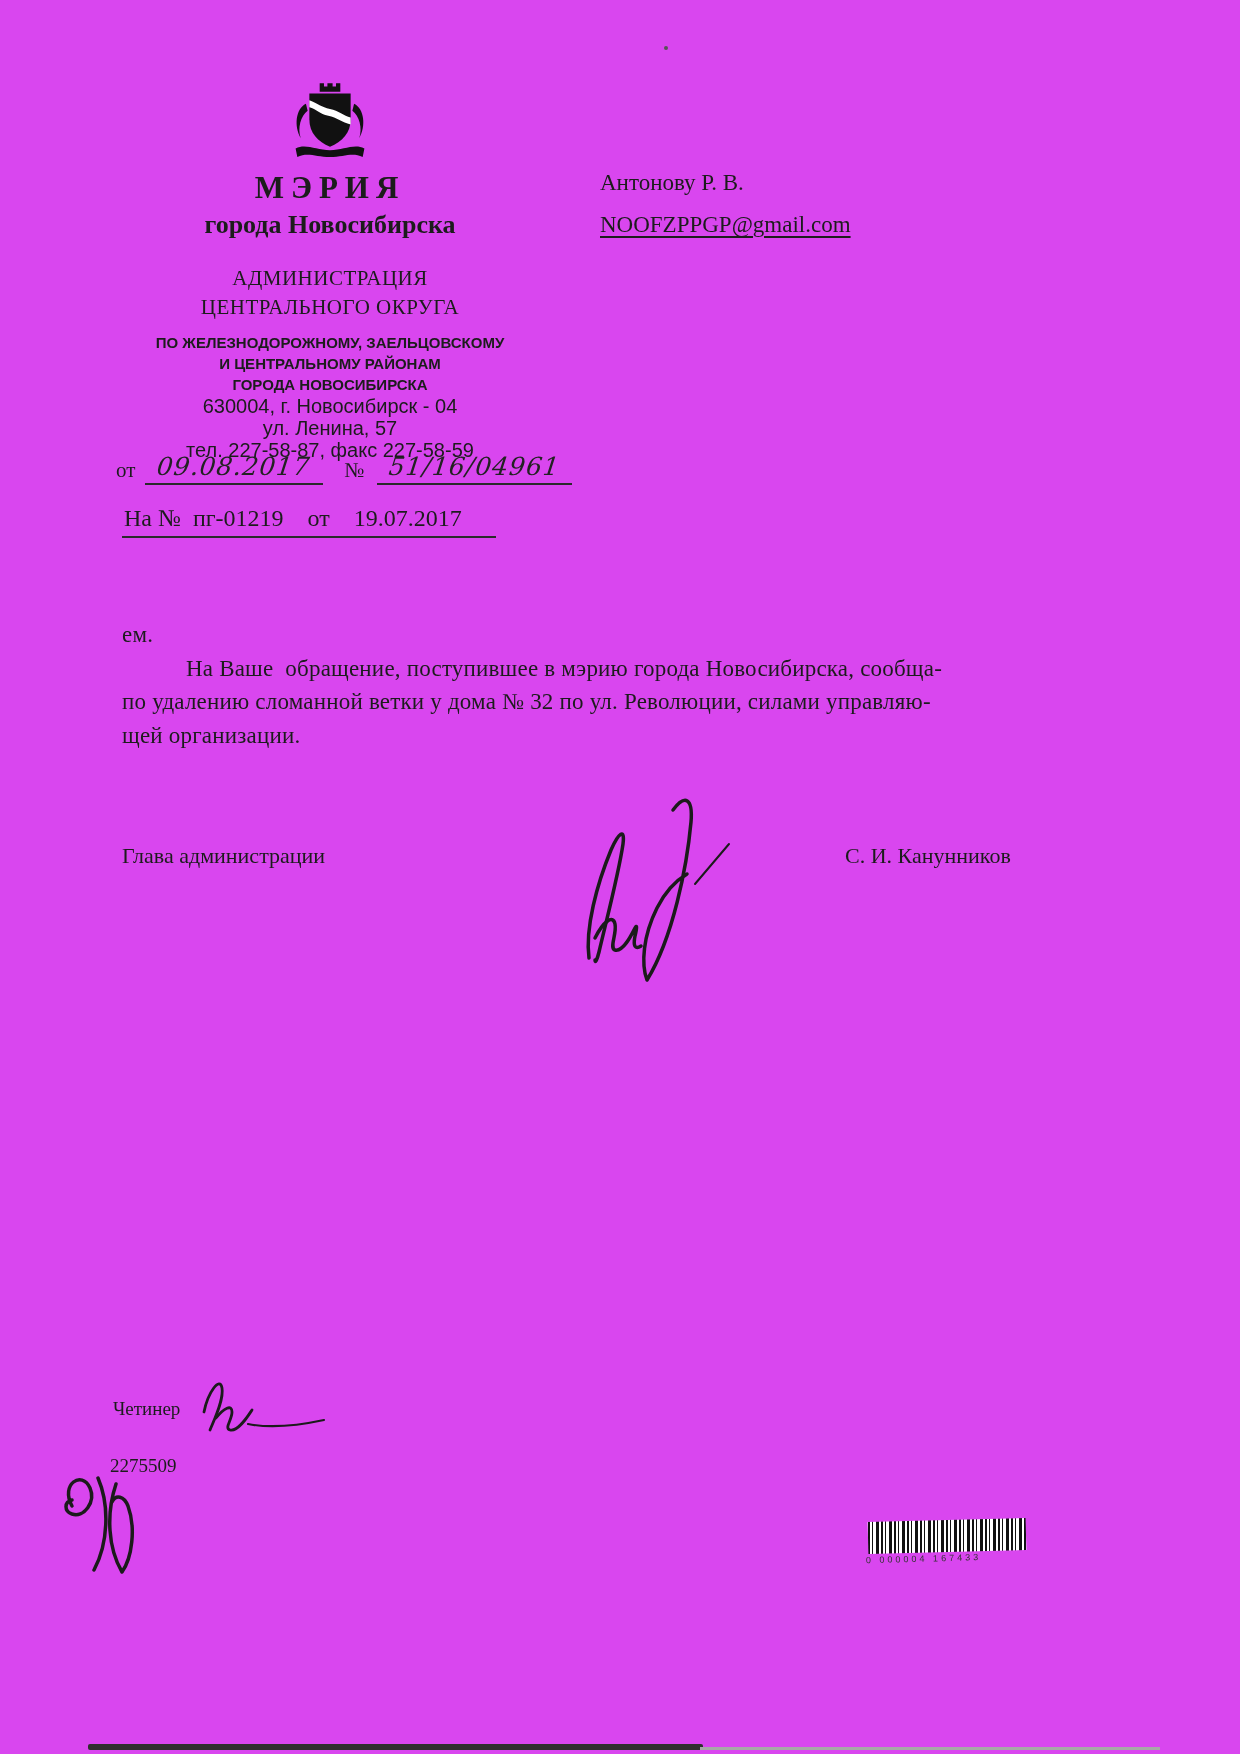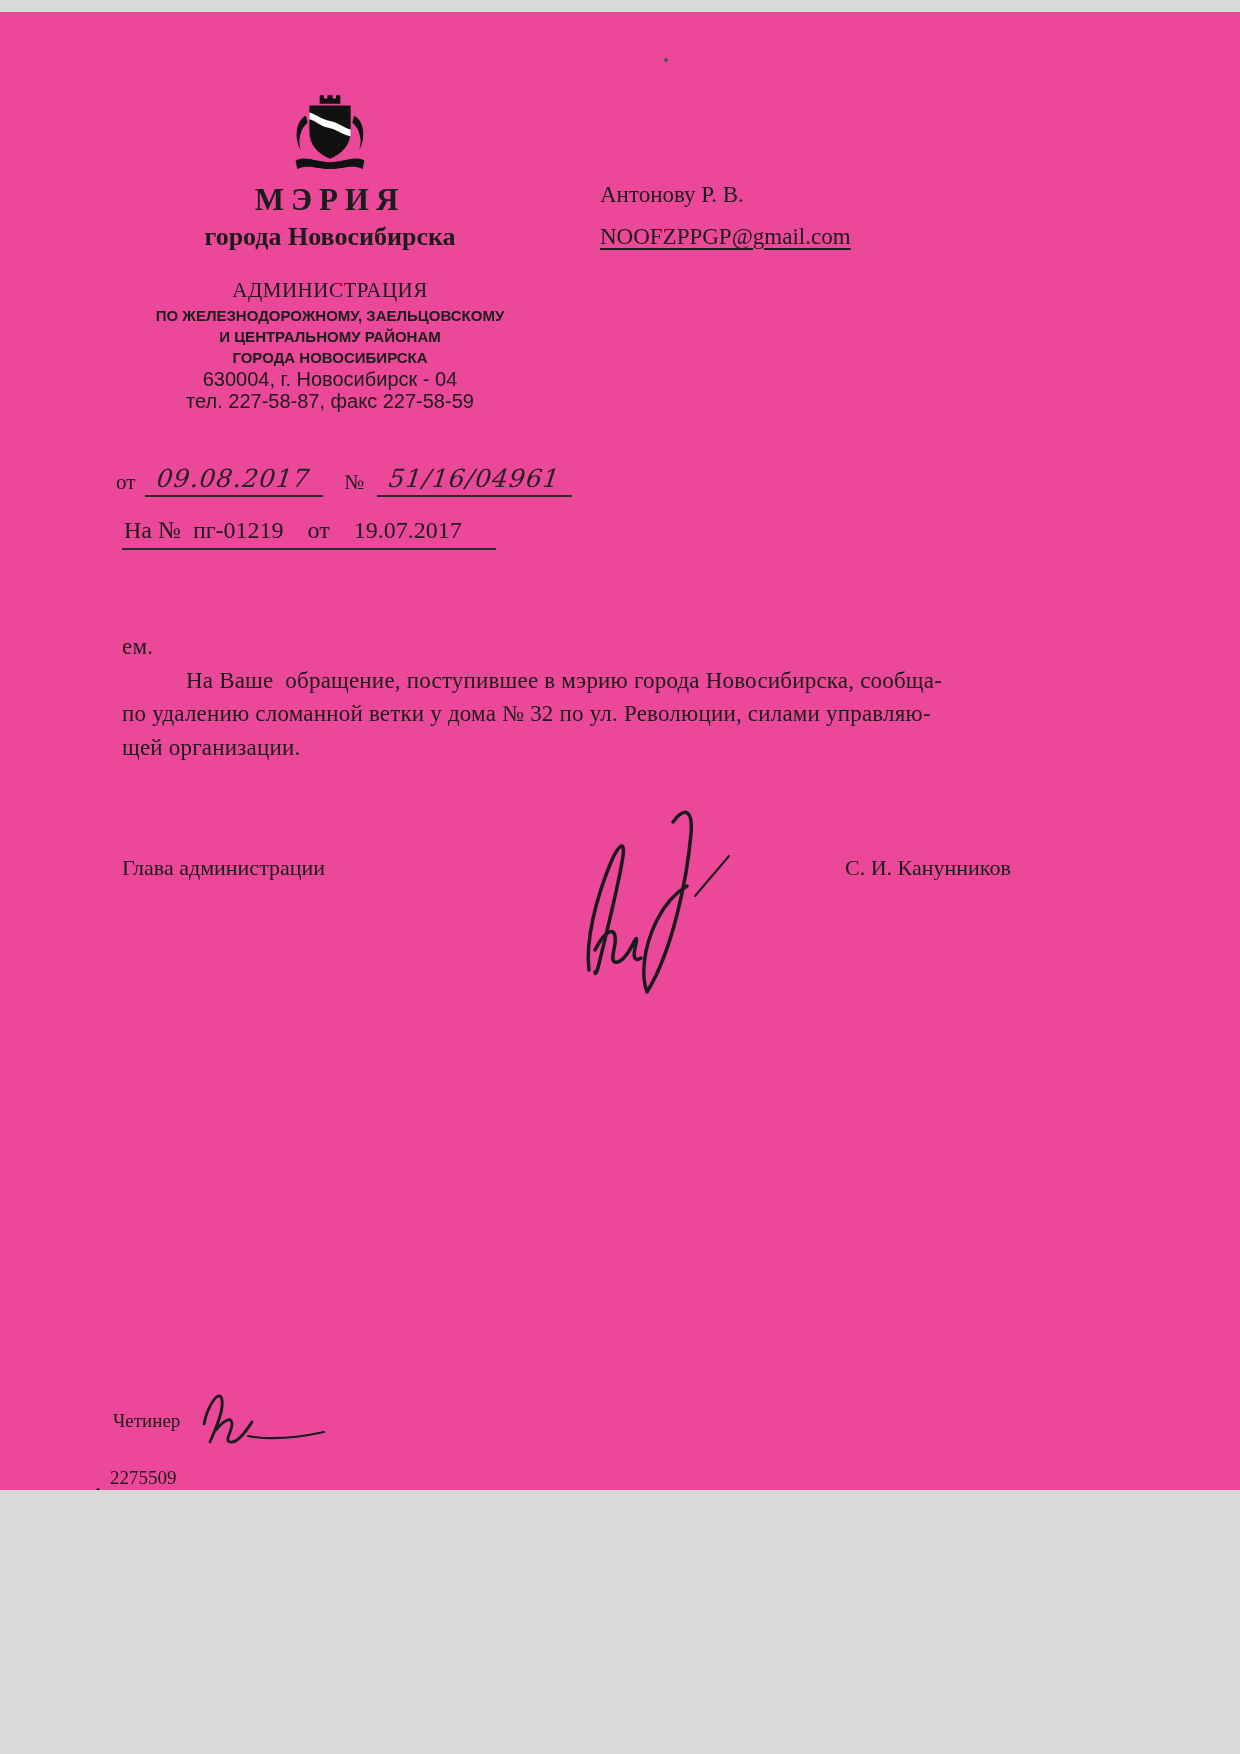--- a/index.html
+++ b/index.html
@@ -1,18 +1,18 @@
 <!DOCTYPE html>
 <html><head>
 <meta charset="utf-8">
 <style>
   html,body { margin:0; padding:0; background:#d9d9d9; }
   .page {
-    position:relative; width:1240px; height:1478px; margin:12px auto;
-    background:#ec4899; overflow:hidden;
+    position:relative; width:1240px; height:1754px; margin:0 auto;
+    background:#d946ef; overflow:hidden;
     font-family:"Liberation Serif", serif; color:#1c1c1c;
   }
   
   .letterhead { position:absolute; left:110px; top:78px; width:440px; text-align:center; }
   .emblem-wrap { width:90px; height:86px; margin:0 auto 6px auto; }
   .org1 { font-size:31px; font-weight:bold; letter-spacing:7px; margin-bottom:4px; }
   .org2 { font-size:26px; font-weight:bold; margin-bottom:24px; }
   .dept { font-size:21px; font-weight:normal; line-height:29px; letter-spacing:0.5px; }
   .dept-last { margin-bottom:10px; }
   .district { font-family:"Liberation Sans", sans-serif; font-size:15px; font-weight:bold; line-height:21px; }
@@ -78,24 +78,26 @@
         <path d="M26 18 h48 v30 c0 16 -10 26 -24 32 c-14 -6 -24 -16 -24 -32 z" fill="#111"></path>
         <path d="M26 26 C 36 30 40 34 50 36 C 60 38 66 44 74 46 L 74 54 C 64 52 58 46 48 44 C 38 42 34 36 26 34 Z" fill="#fff"></path>
         <path d="M22 30 C 10 36 8 56 16 70 C 12 58 16 44 24 38 Z" fill="#111"></path>
         <path d="M78 30 C 90 36 92 56 84 70 C 88 58 84 44 76 38 Z" fill="#111"></path>
         <path d="M10 82 C 22 76 34 84 50 84 C 66 84 78 76 90 82 L 88 92 C 76 86 66 92 50 92 C 34 92 24 86 12 92 Z" fill="#111"></path>
       </svg>
     </div>
     <div class="org1">МЭРИЯ</div>
     <div class="org2">города Новосибирска</div>
     <div class="dept">АДМИНИСТРАЦИЯ</div>
+    <div class="dept dept-last">ЦЕНТРАЛЬНОГО ОКРУГА</div>
     <div class="district">ПО ЖЕЛЕЗНОДОРОЖНОМУ, ЗАЕЛЬЦОВСКОМУ</div>
     <div class="district">И ЦЕНТРАЛЬНОМУ РАЙОНАМ</div>
     <div class="district">ГОРОДА НОВОСИБИРСКА</div>
     <div class="addr">630004, г. Новосибирск - 04</div>
+    <div class="addr">ул. Ленина, 57</div>
     <div class="addr">тел. 227-58-87, факс 227-58-59</div>
   </div>
 
   <div class="ref-row">
     <span class="ref-label">от</span>
     <span class="hand-slot">
       <span class="handwriting">09.08.2017</span>
     </span>
     <span class="ref-num-label">№</span>
     <span class="hand-slot">

